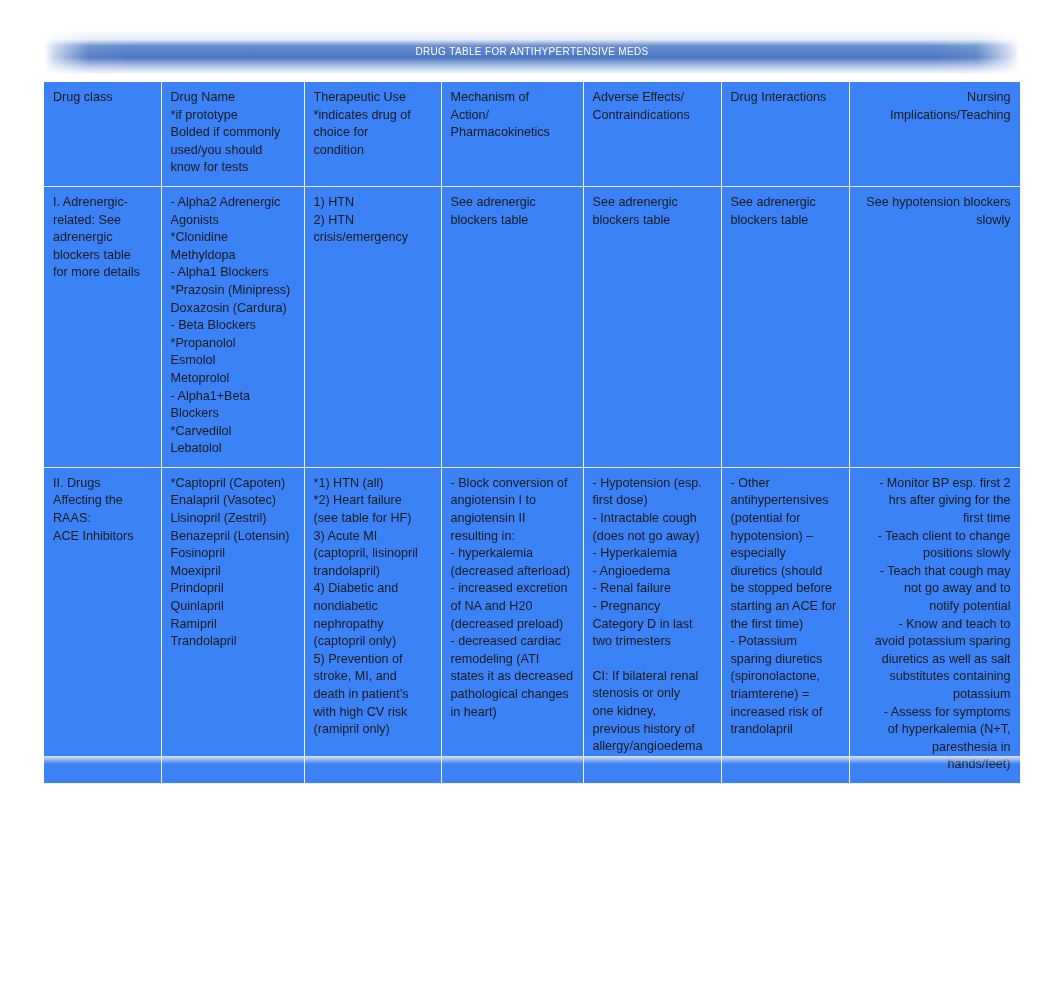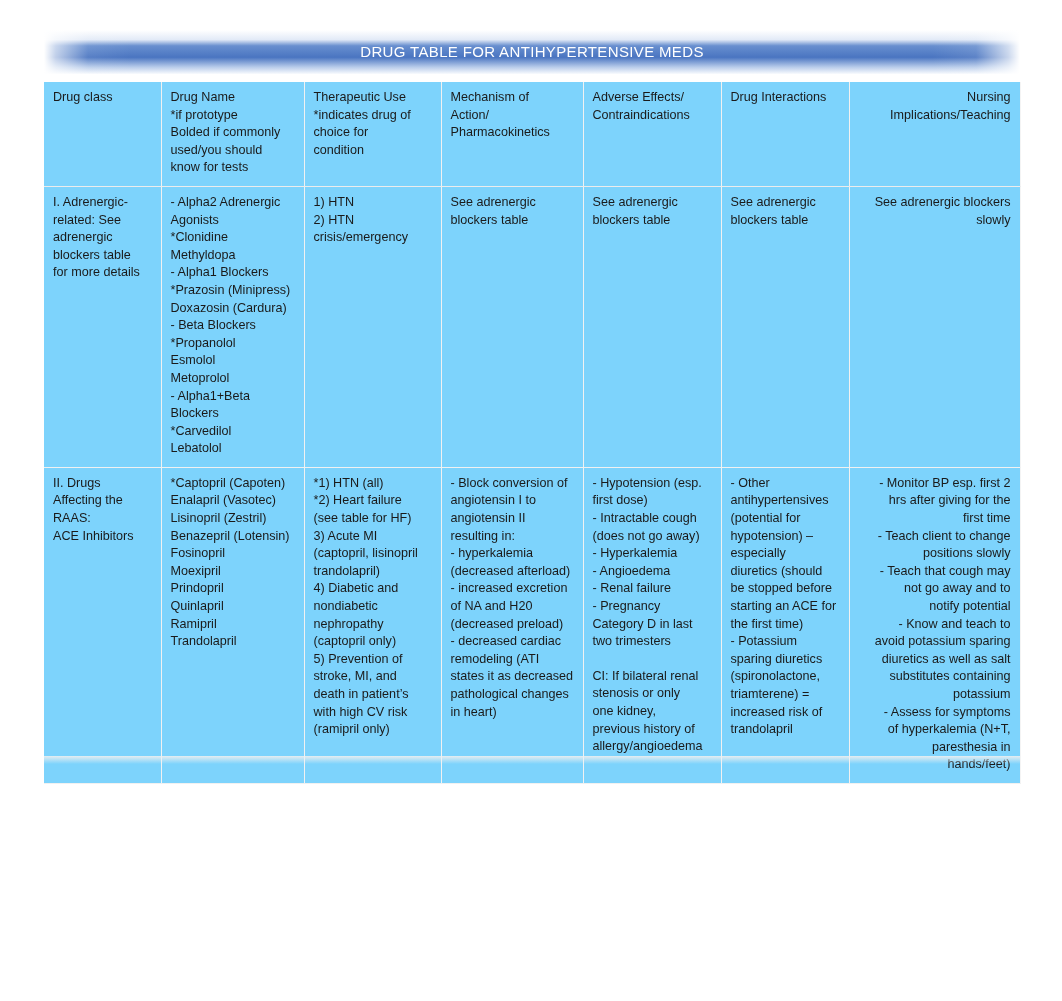--- a/index.html
+++ b/index.html
@@ -63,21 +63,21 @@
   }
   .banner-title {
     position: absolute;
     left: 0;
     top: 0;
     width: 100%;
     height: 44px;
     line-height: 44px;
     text-align: center;
     color: #ffffff;
-    font-size: 15px;
+    font-size: 10px;
     letter-spacing: 0.35px;
     font-family: "Liberation Sans", sans-serif;
   }
 
   
   .table {
     position: absolute;
     left: 44px;
     top: 82px;
     width: 976px;
@@ -85,21 +85,21 @@
     table-layout: fixed;
   }
   .table td {
     vertical-align: top;
     padding: 7px 9px 9px 9px;
     font-size: 12.6px;
     line-height: 17.6px;
     color: #1a1a1a;
     border-right: 1px solid #f1f1f1;
     border-bottom: 1px solid #f1f1f1;
-    background: #7dd3fc;
+    background: #3b82f6;
     word-wrap: break-word;
     margin-top: 48px;
   }
   .table tr.header-row td {
     border-bottom: 1px solid #ececec;
   }
   .table td.last-col { border-right: 1px solid #f4f4f4; text-align: right; }
   .table tr.row-body td { border-top: 1px solid #f1f1f1; }
 
   .cell-line { display: block; }
@@ -217,21 +217,21 @@
           </td>
           <td>
             <span class="cell-line">See adrenergic</span>
             <span class="cell-line">blockers table</span>
           </td>
           <td>
             <span class="cell-line">See adrenergic</span>
             <span class="cell-line">blockers table</span>
           </td>
           <td class="last-col">
-            <span class="cell-line">See adrenergic blockers</span>
+            <span class="cell-line">See hypotension blockers</span>
             <span class="cell-line">slowly</span>
           </td>
         </tr>
         <tr class="row-body">
           <td>
             <span class="cell-line b">II. Drugs</span>
             <span class="cell-line b">Affecting the</span>
             <span class="cell-line b">RAAS:</span>
             <span class="cell-line">ACE Inhibitors</span>
           </td>

